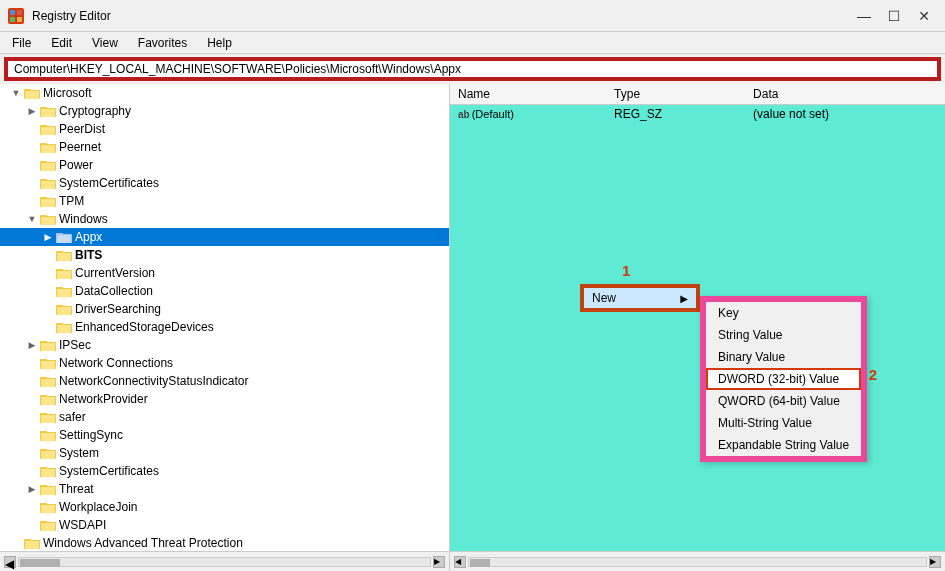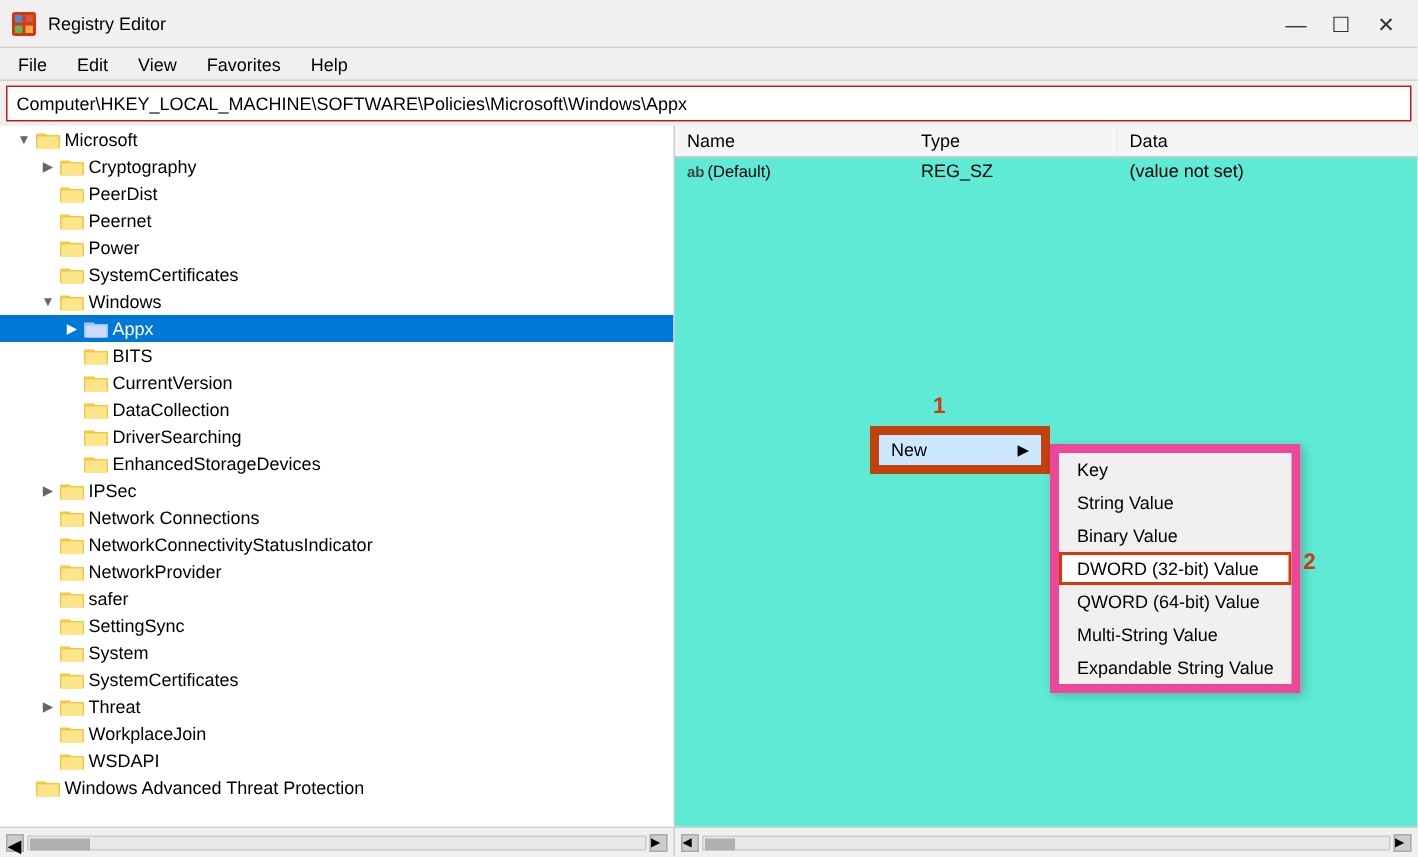--- a/index.html
+++ b/index.html
@@ -21,21 +21,21 @@
     .menu-bar {
       display: flex; align-items: center; gap: 4px;
       background: #f0f0f0; padding: 2px 4px; height: 22px;
       border-bottom: 1px solid #d0d0d0;
     }
     .menu-item { padding: 2px 8px; cursor: pointer; font-size: 12px; color: #000; }
 
     
     .address-bar {
       display: flex; align-items: center;
-      background: #fff; border: 1px solid #b91c1c; margin: 3px 4px;
+      background: #fff; border: 4px solid #b91c1c; margin: 3px 4px;
       height: 24px; padding: 0 6px; font-size: 12px;
     }
 
     
     .main-content { display: flex; height: calc(571px - 32px - 22px - 30px - 20px); }
 
     
     .tree-panel {
       width: 450px; border-right: 1px solid #ccc;
       overflow-y: auto; overflow-x: hidden;
@@ -59,21 +59,21 @@
       text-align: left; padding: 2px 8px; font-weight: normal;
       border-bottom: 1px solid #ccc; background: #f5f5f5;
       font-size: 12px; color: #000; height: 20px;
     }
     .right-table td { padding: 2px 8px; font-size: 12px; height: 18px; vertical-align: middle; }
 
     
     .context-menu-overlay { position: absolute; top: 200px; left: 130px; z-index: 100; }
 
     .new-button {
-      background: #cce8ff; border: 6px solid #c2410c;
+      background: #cce8ff; border: 4px solid #c2410c;
       padding: 3px 8px; font-size: 12px; cursor: pointer;
       display: flex; align-items: center; gap: 8px;
       width: 120px; color: #000;
     }
     .new-button .arrow { font-size: 10px; margin-left: auto; }
 
     .submenu {
       position: absolute; left: 120px; top: 12px;
       background: #f0f0f0; border: 6px solid #ec4899;
       box-shadow: 2px 2px 6px rgba(0,0,0,0.2);
@@ -186,20 +186,29 @@
     <div class="tree-item indent-2">
       <span class="tree-expand" style="visibility:hidden;">▶</span>
       <svg class="folder-svg" viewBox="0 0 16 14">
         <rect x="0" y="3" width="7" height="2" fill="#f5c842" rx="1"></rect>
         <rect x="0" y="4" width="16" height="9" fill="#f5c842" rx="1"></rect>
         <rect x="1" y="5" width="14" height="8" fill="#fde68a" rx="1"></rect>
       </svg>
       <span style="padding-left:3px;">SystemCertificates</span>
     </div>
 
+    <div class="tree-item indent-2">
+      <span class="tree-expand" style="visibility:hidden;">▶</span>
+      <svg class="folder-svg" viewBox="0 0 16 14">
+        <rect x="0" y="3" width="7" height="2" fill="#f5c842" rx="1"></rect>
+        <rect x="0" y="4" width="16" height="9" fill="#f5c842" rx="1"></rect>
+        <rect x="1" y="5" width="14" height="8" fill="#fde68a" rx="1"></rect>
+      </svg>
+      <span style="padding-left:3px;">TPM</span>
+    </div>
 
     <div class="tree-item indent-2">
       <span class="tree-expand">▼</span>
       <svg class="folder-svg" viewBox="0 0 16 14">
         <rect x="0" y="3" width="7" height="2" fill="#f5c842" rx="1"></rect>
         <rect x="0" y="4" width="16" height="9" fill="#f5c842" rx="1"></rect>
         <rect x="1" y="5" width="14" height="8" fill="#fde68a" rx="1"></rect>
       </svg>
       <span style="padding-left:3px;">Windows</span>
     </div>
@@ -214,21 +223,21 @@
       <span style="padding-left:3px;">Appx</span>
     </div>
 
     <div class="tree-item indent-3">
       <span class="tree-expand" style="visibility:hidden;">▶</span>
       <svg class="folder-svg" viewBox="0 0 16 14">
         <rect x="0" y="3" width="7" height="2" fill="#f5c842"></rect>
         <rect x="0" y="4" width="16" height="9" fill="#f5c842"></rect>
         <rect x="1" y="5" width="14" height="8" fill="#fde68a"></rect>
       </svg>
-      <span style="padding-left:3px;">BITS</span>
+      <span style="padding-left:3px;font-weight:bold;">BITS</span>
     </div>
 
     <div class="tree-item indent-3">
       <span class="tree-expand" style="visibility:hidden;">▶</span>
       <svg class="folder-svg" viewBox="0 0 16 14">
         <rect x="0" y="3" width="7" height="2" fill="#f5c842"></rect>
         <rect x="0" y="4" width="16" height="9" fill="#f5c842"></rect>
         <rect x="1" y="5" width="14" height="8" fill="#fde68a"></rect>
       </svg>
       <span style="padding-left:3px;">CurrentVersion</span>

